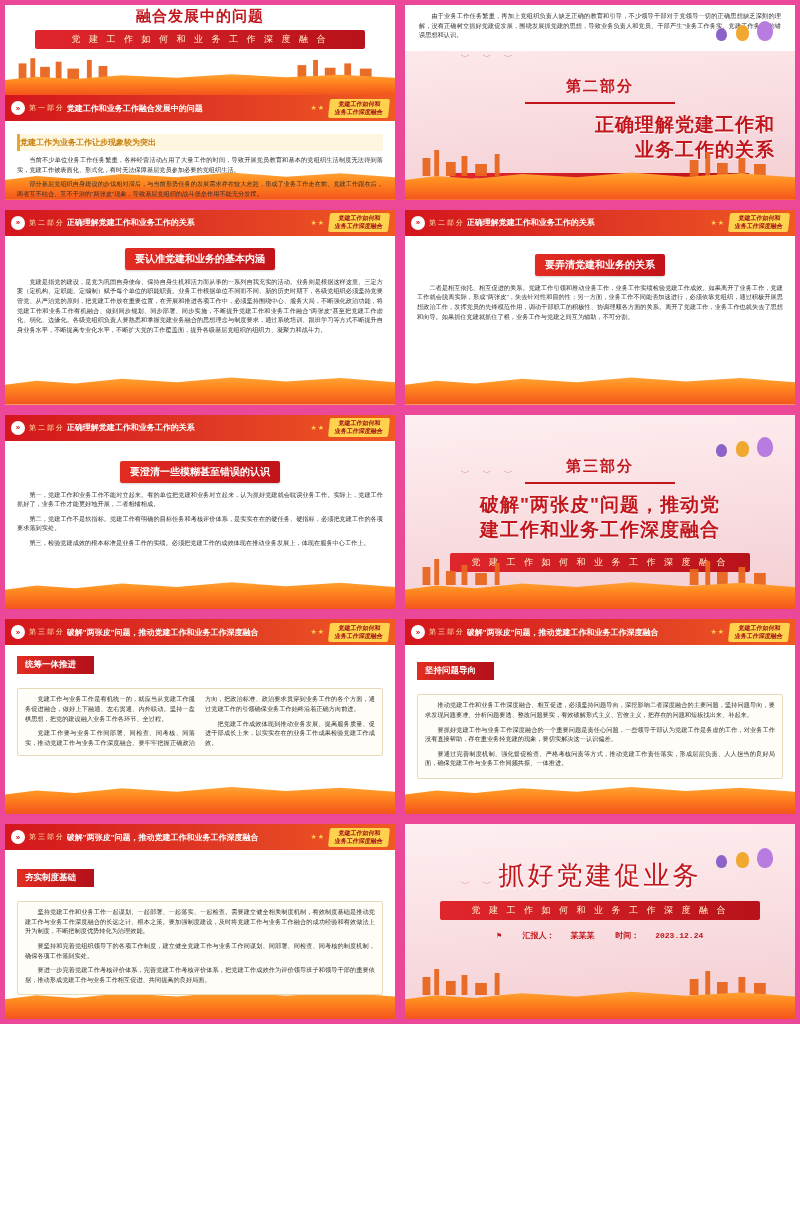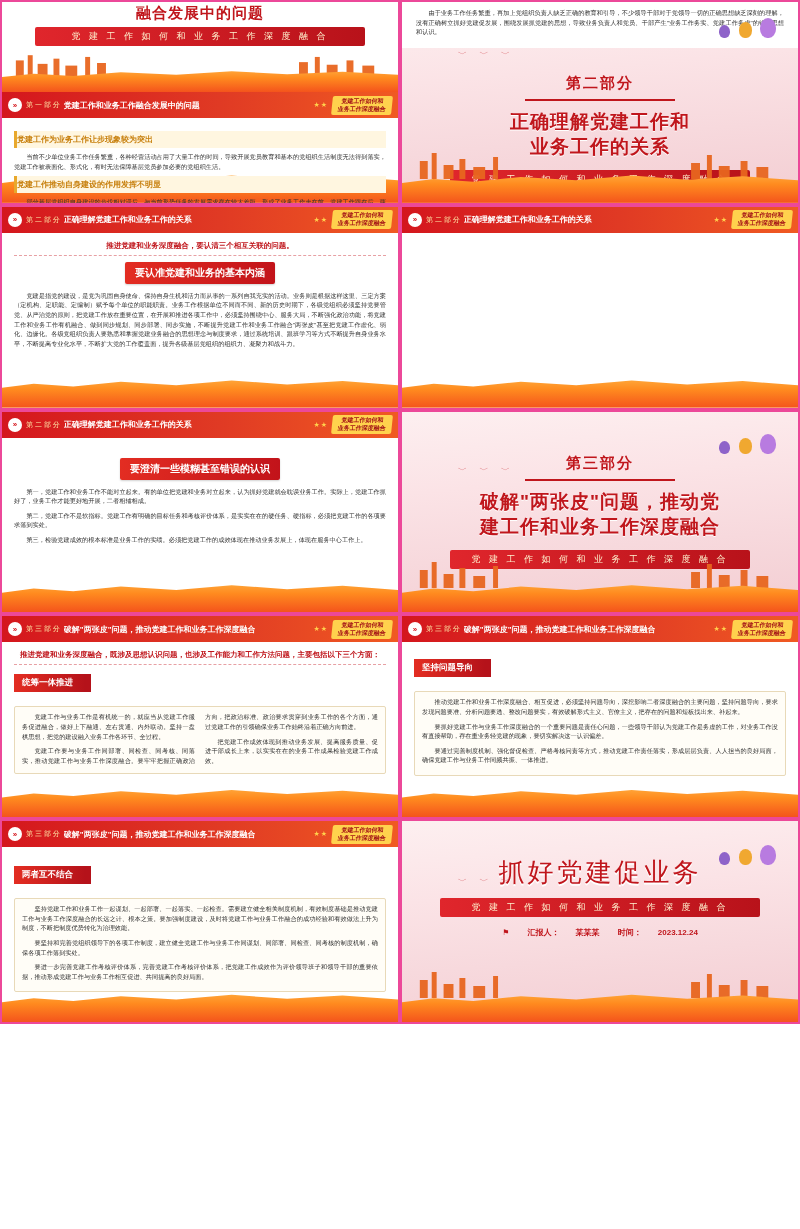--- a/index.html
+++ b/index.html
@@ -12,21 +12,21 @@
   .grid {
     display: grid;
     grid-template-columns: 400px 400px;
     grid-template-rows: repeat(6, 204.8px);
     width: 800px; height: 1229px;
   }
   .slide {
     position: relative;
     overflow: hidden;
     background: #fff;
-    border: 2px solid #ec4899;
+    border: 5px solid #ec4899;
   }
 
   
   .wave {
     position: absolute; left: 0; right: 0; bottom: 0; height: 34px;
     background: linear-gradient(180deg,#ffb648 0%, #ff8b1f 45%, #f4541c 100%);
     clip-path: polygon(0 42%, 8% 30%, 18% 38%, 30% 24%, 44% 34%, 58% 20%, 72% 32%, 86% 22%, 100% 34%, 100% 100%, 0 100%);
   }
   .wave2 {
     position: absolute; left: 0; right: 0; bottom: 0; height: 22px;
@@ -196,20 +196,21 @@
     text-align: center;
     padding: 3px 0;
     border-radius: 2px;
   }
   .footer-meta {
     margin-top: 10px;
     text-align: center;
     color: #c0161c;
     font-size: 8px;
     font-weight: bold;
+    font-family: Liberation Mono, monospace;
   }
   .footer-meta span { margin: 0 8px; }
   .flag-ico { color:#c0161c; font-size: 8px; }
 
   
   .crop-title {
     text-align:center; color:#c0161c; font-weight:bold; font-size: 15px;
     letter-spacing: 1px; padding-top: 2px;
   }
   .crop-strip {
@@ -262,40 +263,39 @@
         <span class="hdr-part">第 一 部 分</span>
         <span class="hdr-title">党建工作和业务工作融合发展中的问题</span>
       </div>
       <span class="stars">★★</span>
       <div class="hdr-badge">党建工作如何和<br>业务工作深度融合</div>
     </div>
 
     <div class="body">
       <div class="sub-head">党建工作为业务工作让步现象较为突出</div>
       <div class="para">当前不少单位业务工作任务繁重，各种经营活动占用了大量工作的时间，导致开展党员教育和基本的党组织生活制度无法得到落实，党建工作被表面化、形式化，有时无法保障基层党员参加必要的党组织生活。</div>
-      <div class="sub-head">党建工作推动自身建设的作用发挥不明显</div>
       <div class="para">部分基层党组织自身建设的步伐相对滞后，与当前形势任务的发展需求存在较大差距，形成了业务工作走在前、党建工作跟在后，两者互不结合、互不干涉的"两张皮"现象，导致基层党组织的战斗堡垒作用不能充分发挥。</div>
     </div>
     <div class="wave2"></div>
     <div class="wave"></div>
   </div>
 
   <div class="slide cover">
     <div class="top-text-block" style="background:#fff;padding-bottom:6px;">
       <div class="para no-indent" style="text-indent:2em;">由于业务工作任务繁重，再加上党组织负责人缺乏正确的教育和引导，不少领导干部对于党领导一切的正确思想缺乏深刻的理解，没有正确树立抓好党建促发展，围绕发展抓党建的思想，导致业务负责人和党员、干部产生"业务工作务实、党建工作务虚"的错误思想和认识。</div>
     </div>
     <div class="balloons">
       <span class="balloon b3"></span>
       <span class="balloon b2"></span>
       <span class="balloon b1"></span>
     </div>
     <div class="birds">﹀ ﹀ ﹀</div>
     <div class="part-label">第二部分</div>
     <div class="part-rule"></div>
-    <div class="big-title" style="white-space:pre-line;">正确理解党建工作和
+    <div class="big-title" style="white-space:pre-line;text-align:right;">正确理解党建工作和
 业务工作的关系</div>
     <div class="sub-strip">党 建 工 作 如 何 和 业 务 工 作 深 度 融 合</div>
     <div class="skyline">
       <svg viewBox="0 0 400 30" preserveAspectRatio="none">
           <g fill="#e8661f">
         <rect x="18" y="12" width="8" height="18"></rect>
             <rect x="30" y="4" width="5" height="26"></rect>
         <rect x="42" y="16" width="10" height="14"></rect>
             <rect x="58" y="10" width="6" height="20"></rect>
         <rect x="72" y="18" width="12" height="12"></rect>
@@ -316,37 +316,40 @@
     <div class="hdr">
       <div class="hdr-left">
         <div class="chev">»</div>
         <span class="hdr-part">第 二 部 分</span>
         <span class="hdr-title">正确理解党建工作和业务工作的关系</span>
       </div>
       <span class="stars">★★</span>
       <div class="hdr-badge">党建工作如何和<br>业务工作深度融合</div>
     </div>
     <div class="body">
-      <div class="lead-red">推进党建和业务深度融合，要认清三个相互关联的问题。</div>
       <div class="sec-red-banner">要认准党建和业务的基本内涵</div>
       <div class="para">党建是指党的建设，是党为巩固自身使命、保持自身生机和活力而从事的一系列自我充实的活动。业务则是根据这样这里、三定方案（定机构、定职能、定编制）赋予每个单位的职能职责。业务工作根据单位不同而不同、新的历史时期下，各级党组织必须坚持党要管党、从严治党的原则，把党建工作放在重要位置，在开展和推进各项工作中，必须坚持围绕中心、服务大局，不断强化政治功能，将党建工作和业务工作有机融合、做到同步规划、同步部署、同步实施，不断提升党建工作和业务工作融合"两张皮"甚至把党建工作虚化、弱化、边缘化。各级党组织负责人要熟悉和掌握党建业务融合的思想理念与制度要求，通过系统培训、跟班学习等方式不断提升自身业务水平，不断提高专业化水平，不断扩大党的工作覆盖面，提升各级基层党组织的组织力、凝聚力和战斗力。</div>
     </div>
     <div class="wave2"></div>
     <div class="wave"></div>
   </div>
 
   <div class="slide">
     <div class="hdr">
       <div class="hdr-left">
         <div class="chev">»</div>
         <span class="hdr-part">第 二 部 分</span>
         <span class="hdr-title">正确理解党建工作和业务工作的关系</span>
       </div>
       <span class="stars">★★</span>
       <div class="hdr-badge">党建工作如何和<br>业务工作深度融合</div>
+    </div>
+    <div class="body" style="padding-top:14px;">
+      <div class="sec-red-banner">要弄清党建和业务的关系</div>
+      <div class="para">二者是相互依托、相互促进的关系。党建工作引领和推动业务工作，业务工作实绩检验党建工作成效。如果离开了业务工作，党建工作就会脱离实际，形成"两张皮"，失去针对性和目的性；另一方面，业务工作不同能否加速进行，必须依靠党组织，通过积极开展思想政治工作，发挥党员的先锋模范作用，调动干部职工的积极性、协调理顺各方面的关系。离开了党建工作，业务工作也就失去了思想和向导。如果抓住党建就抓住了根，业务工作与党建之间互为辅助，不可分割。</div>
     </div>
     <div class="wave2"></div>
     <div class="wave"></div>
   </div>
 
   <div class="slide">
     <div class="hdr">
       <div class="hdr-left">
         <div class="chev">»</div>
         <span class="hdr-part">第 二 部 分</span>
@@ -402,21 +405,20 @@
     <div class="hdr">
       <div class="hdr-left">
         <div class="chev">»</div>
         <span class="hdr-part">第 三 部 分</span>
         <span class="hdr-title">破解"两张皮"问题，推动党建工作和业务工作深度融合</span>
       </div>
       <span class="stars">★★</span>
       <div class="hdr-badge">党建工作如何和<br>业务工作深度融合</div>
     </div>
     <div class="body">
-      <div class="lead-red">推进党建和业务深度融合，既涉及思想认识问题，也涉及工作能力和工作方法问题，主要包括以下三个方面：</div>
       <div class="tag-banner">统筹一体推进</div>
       <div class="card two-col">
         <div class="para">党建工作与业务工作是有机统一的，就应当从党建工作服务促进融合，做好上下融通、左右贯通、内外联动。坚持一盘棋思想，把党的建设融入业务工作各环节、全过程。</div>
         <div class="para">党建工作要与业务工作同部署、同检查、同考核、同落实，推动党建工作与业务工作深度融合。要牢牢把握正确政治方向，把政治标准、政治要求贯穿到业务工作的各个方面，通过党建工作的引领确保业务工作始终沿着正确方向前进。</div>
         <div class="para">把党建工作成效体现到推动业务发展、提高服务质量、促进干部成长上来，以实实在在的业务工作成果检验党建工作成效。</div>
       </div>
     </div>
     <div class="wave2"></div>
     <div class="wave"></div>
   </div>
@@ -447,21 +449,21 @@
     <div class="hdr">
       <div class="hdr-left">
         <div class="chev">»</div>
         <span class="hdr-part">第 三 部 分</span>
         <span class="hdr-title">破解"两张皮"问题，推动党建工作和业务工作深度融合</span>
       </div>
       <span class="stars">★★</span>
       <div class="hdr-badge">党建工作如何和<br>业务工作深度融合</div>
     </div>
     <div class="body" style="padding-top:16px;">
-      <div class="tag-banner">两者互不结合</div>
+      <div class="tag-banner">夯实制度基础</div>
       <div class="card">
         <div class="para">坚持党建工作和业务工作一起谋划、一起部署、一起落实、一起检查。需要建立健全相关制度机制，有效制度基础是推动党建工作与业务工作深度融合的长远之计、根本之策。要加强制度建设，及时将党建工作与业务工作融合的成功经验和有效做法上升为制度，不断把制度优势转化为治理效能。</div>
         <div class="para">要坚持和完善党组织领导下的各项工作制度，建立健全党建工作与业务工作同谋划、同部署、同检查、同考核的制度机制，确保各项工作落到实处。</div>
         <div class="para">要进一步完善党建工作考核评价体系，完善党建工作考核评价体系，把党建工作成效作为评价领导班子和领导干部的重要依据，推动形成党建工作与业务工作相互促进、共同提高的良好局面。</div>
       </div>
     </div>
     <div class="wave2"></div>
     <div class="wave"></div>
   </div>
 

